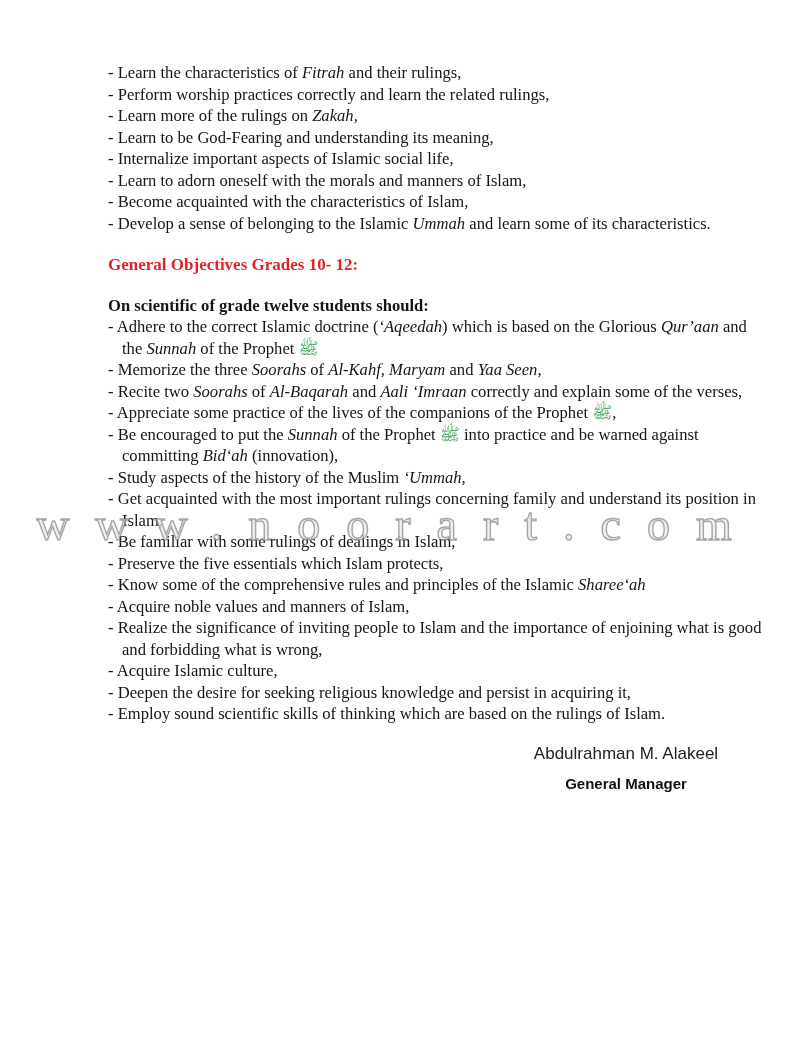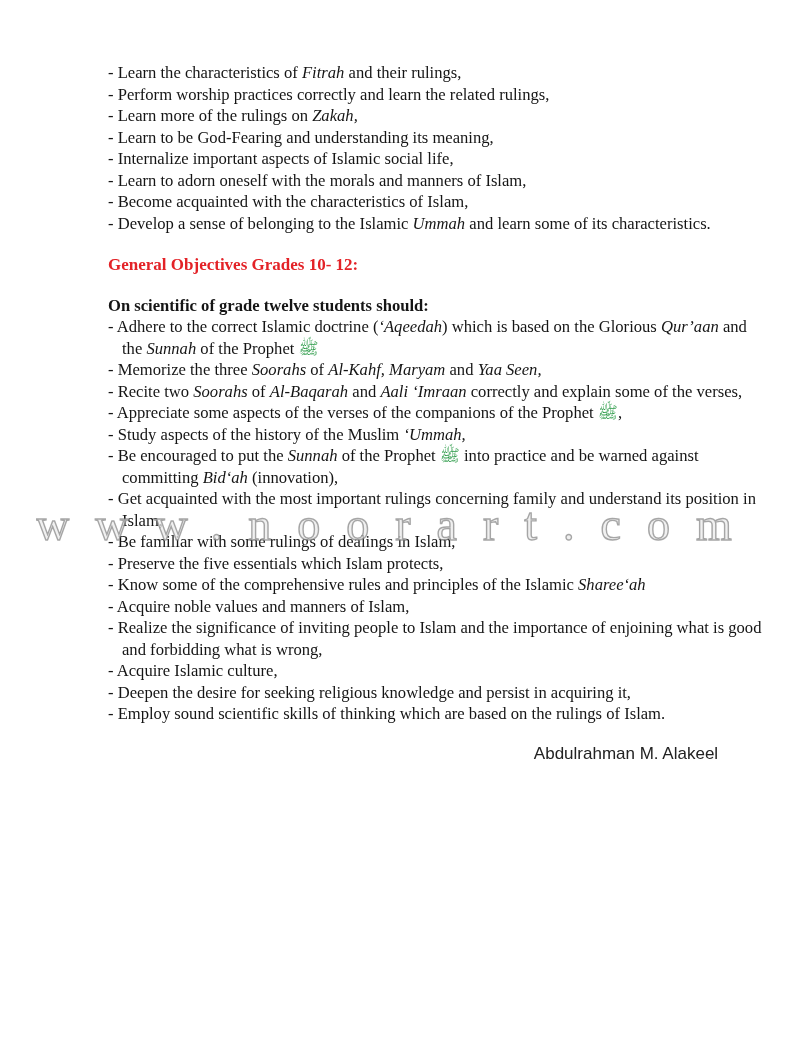--- a/index.html
+++ b/index.html
@@ -92,36 +92,37 @@
     </ul>
 
     <h2 class="heading" style="color: rgb(227, 34, 39);">General Objectives Grades 10- 12:</h2>
 
     <p class="subheading">On scientific of grade twelve students should:</p>
 
     <ul class="list">
       <li><span>- Adhere to the correct Islamic doctrine (</span><span class="it">‘Aqeedah</span><span>) which is based on the Glorious </span><span class="it">Qur’aan</span><span> and the </span><span class="it">Sunnah</span><span> of the Prophet </span><span style="color: rgb(46, 156, 74);">ﷺ</span></li>
       <li><span>- Memorize the three </span><span class="it">Soorahs</span><span> of </span><span class="it">Al-Kahf, Maryam</span><span> and </span><span class="it">Yaa Seen,</span></li>
       <li><span>- Recite two </span><span class="it">Soorahs</span><span> of </span><span class="it">Al-Baqarah</span><span> and </span><span class="it">Aali ‘Imraan</span><span> correctly and explain some of the verses,</span></li>
-      <li><span>- Appreciate some aspects of the verses of the companions of the Prophet </span><span style="color: rgb(46, 156, 74);">ﷺ</span><span>,</span></li>
+      <li><span>- Appreciate some practice of the lives of the companions of the Prophet </span><span style="color: rgb(46, 156, 74);">ﷺ</span><span>,</span></li>
+      <li><span>- Be encouraged to put the </span><span class="it">Sunnah</span><span> of the Prophet </span><span style="color: rgb(46, 156, 74);">ﷺ</span><span> into practice and be warned against committing </span><span class="it">Bid‘ah</span><span> (innovation),</span></li>
       <li><span>- Study aspects of the history of the Muslim </span><span class="it">‘Ummah,</span></li>
-      <li><span>- Be encouraged to put the </span><span class="it">Sunnah</span><span> of the Prophet </span><span style="color: rgb(46, 156, 74);">ﷺ</span><span> into practice and be warned against committing </span><span class="it">Bid‘ah</span><span> (innovation),</span></li>
       <li><span>- Get acquainted with the most important rulings concerning family and understand its position in Islam,</span></li>
       <li><span>- Be familiar with some rulings of dealings in Islam,</span></li>
       <li><span>- Preserve the five essentials which Islam protects,</span></li>
       <li><span>- Know some of the comprehensive rules and principles of the Islamic </span><span class="it">Sharee‘ah</span></li>
       <li><span>- Acquire noble values and manners of Islam,</span></li>
       <li><span>- Realize the significance of inviting people to Islam and the importance of enjoining what is good and forbidding what is wrong,</span></li>
       <li><span>- Acquire Islamic culture,</span></li>
       <li><span>- Deepen the desire for seeking religious knowledge and persist in acquiring it,</span></li>
       <li><span>- Employ sound scientific skills of thinking which are based on the rulings of Islam.</span></li>
     </ul>
 
     <div class="signature">
       <div class="signature-name">Abdulrahman M. Alakeel</div>
+      <div class="signature-title">General Manager</div>
     </div>
 
   </div>
 
   <div class="watermark">www.noorart.com</div>
 
   <div class="page-number">viii</div>
 
 </div>
 

